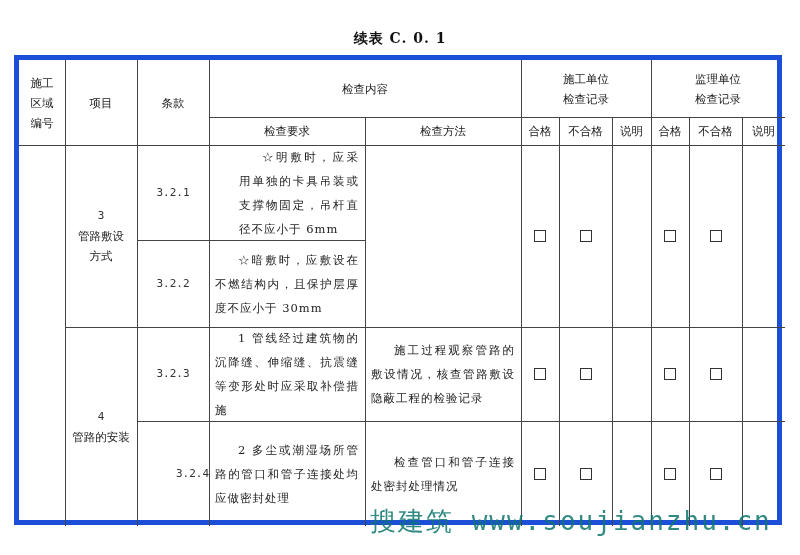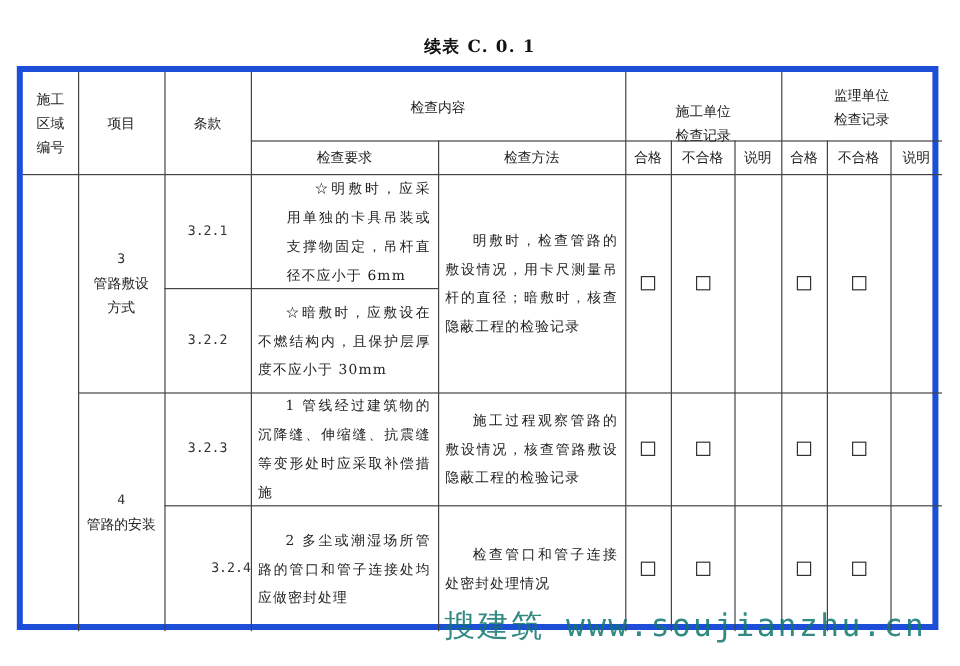--- a/index.html
+++ b/index.html
@@ -51,21 +51,21 @@
       <span>施工</span>
       <span>区域</span>
       <span>编号</span>
     </div>
   </div>
   <div class="cell" style="left:46px; top:0; width:72px; height:85px;">项目</div>
   <div class="cell" style="left:118px; top:0; width:72px; height:85px;">条款</div>
   <div class="cell" style="left:190px; top:57px; width:156px; height:28px;">检查要求</div>
   <div class="cell" style="left:190px; top:0; width:312px; height:57px;">检查内容</div>
   <div class="cell" style="left:346px; top:57px; width:156px; height:28px;">检查方法</div>
-  <div class="cell" style="left:502px; top:0; width:130px; height:57px;margin-top:14px;">
+  <div class="cell" style="left:502px; top:0; width:130px; height:57px;">
     <div class="stack">
       <span>施工单位</span>
       <span>检查记录</span>
     </div>
   </div>
   <div class="cell" style="left:632px; top:0; width:134px; height:57px;">
     <div class="stack">
       <span>监理单位</span>
       <span>检查记录</span>
     </div>
@@ -84,23 +84,20 @@
       <span>方式</span>
     </div>
   </div>
   <div class="cell mono" style="left:118px; top:85px; width:72px; height:95px;">3.2.1</div>
   <div class="cell" style="left:190px; top:85px; width:156px; height:95px;padding-left:24px;">
     <span class="para">☆明敷时，应采用单独的卡具吊装或支撑物固定，吊杆直径不应小于 6mm</span>
   </div>
   <div class="cell mono" style="left:118px; top:180px; width:72px; height:87px;">3.2.2</div>
   <div class="cell" style="left:190px; top:180px; width:156px; height:87px;">
     <span class="para">☆暗敷时，应敷设在不燃结构内，且保护层厚度不应小于 30mm</span>
-  </div>
-  <div class="cell" style="left:346px; top:85px; width:156px; height:182px;">
-    <span class="para">明敷时，检查管路的敷设情况，用卡尺测量吊杆的直径；暗敷时，核查隐蔽工程的检验记录</span>
   </div>
   <div class="cell" style="left:502px; top:85px; width:38px; height:182px;">
       <span class="cb"></span>
     </div>
   <div class="cell" style="left:540px; top:85px; width:53px; height:182px;">
       <span class="cb"></span>
     </div>
   <div class="cell" style="left:593px; top:85px; width:39px; height:182px;"></div>
   <div class="cell" style="left:632px; top:85px; width:38px; height:182px;">
       <span class="cb"></span>

